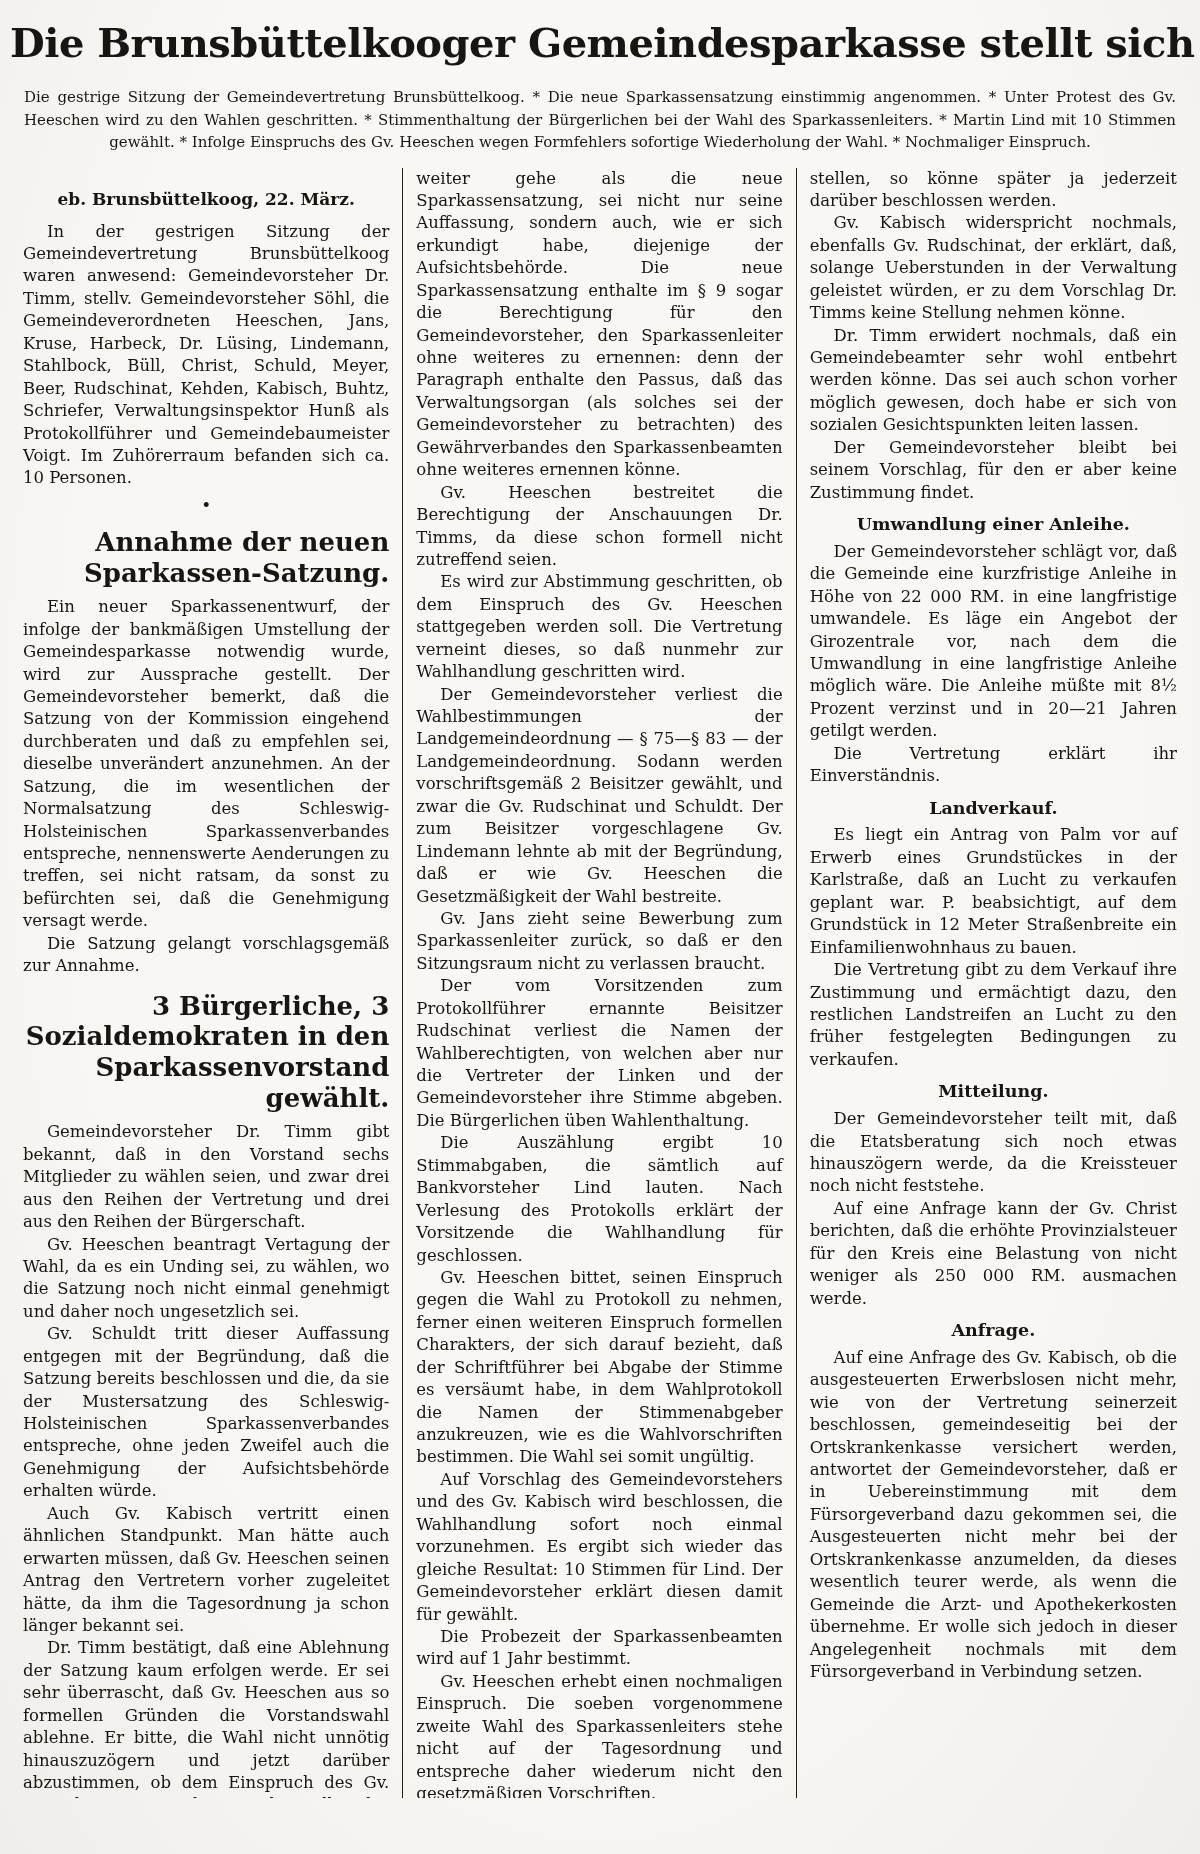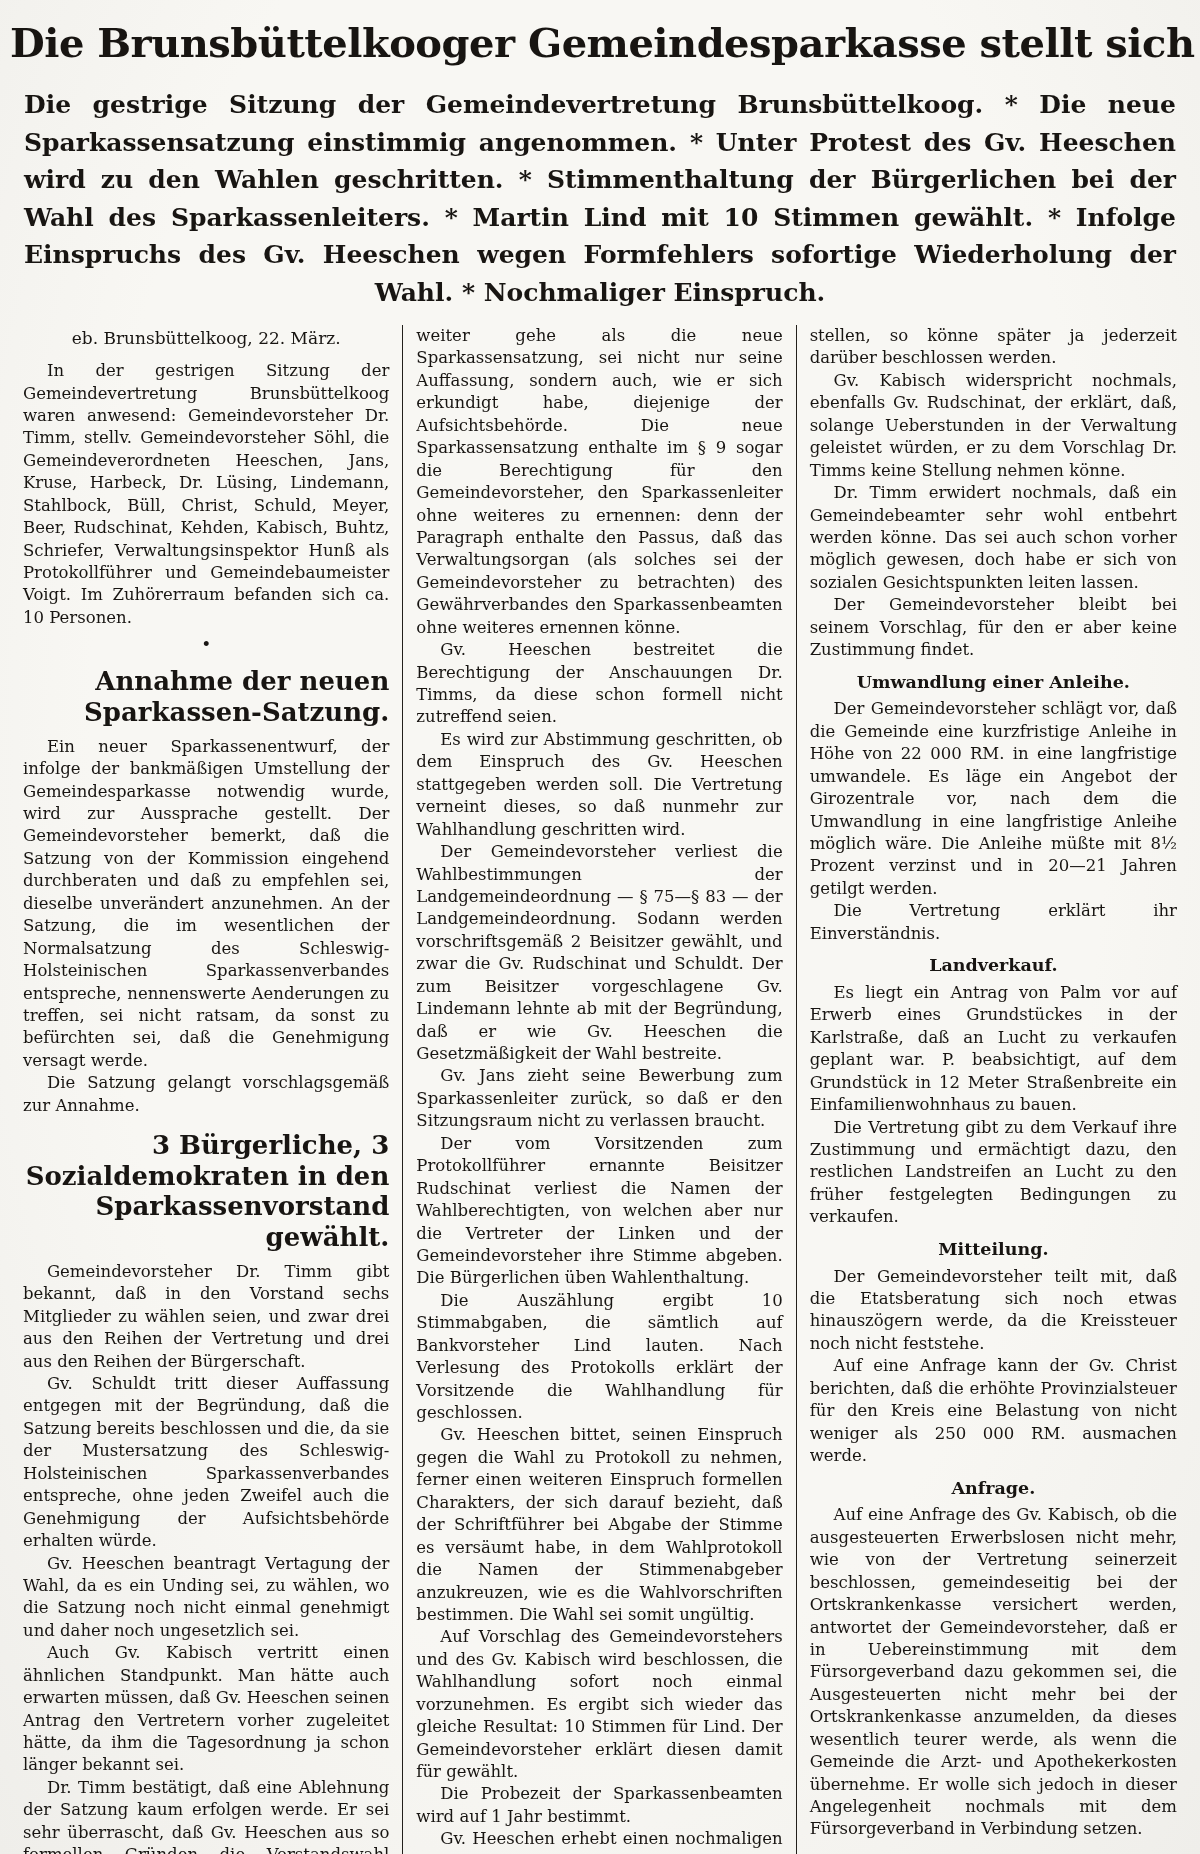--- a/index.html
+++ b/index.html
@@ -19,22 +19,22 @@
   #headline{
     text-align:center;
     font-size:40px;
     font-weight:bold;
     letter-spacing:-0.5px;
     white-space:nowrap;
     line-height:1.15;
     margin:6px 0 10px 0;
   }
   #subheadline{
-    font-size:25px;
-    font-weight:bold;
+    font-size:15px;
+    font-weight:normal;
     line-height:1.5;
     text-align:justify;
     text-align-last:center;
     margin:20px 14px 0 14px;
   }
   
   #cols{
     display:grid;
     grid-template-columns:1fr 1fr 1fr;
     margin-top:14px;
@@ -43,23 +43,23 @@
   .col{
     padding:0 13px;
     overflow:hidden;
     font-size:16.5px;
     line-height:1.36;
   }
   .col-rule{border-right:1.5px solid #23201c;}
   
   .dateline{
     text-align:center;
-    font-weight:normal;
+    font-weight:bold;
     font-size:17px;
-    margin:2px 0 10px 0;
+    margin:20px 0 10px 0;
   }
   .para{
     text-align:justify;
     text-indent:1.45em;
     margin:0;
   }
   .para.flush{text-indent:0;}
   .heading{
     font-weight:bold;
     text-align:right;
@@ -90,22 +90,22 @@
   <div id="cols">
     <div class="col col-rule">
         <div class="dateline">eb. Brunsbüttelkoog, 22. März.</div>
         <div class="para">In der gestrigen Sitzung der Gemeindevertretung Brunsbüttelkoog waren anwesend: Gemeindevorsteher Dr. Timm, stellv. Gemeindevorsteher Söhl, die Gemeindeverordneten Heeschen, Jans, Kruse, Harbeck, Dr. Lüsing, Lindemann, Stahlbock, Büll, Christ, Schuld, Meyer, Beer, Rudschinat, Kehden, Kabisch, Buhtz, Schriefer, Verwaltungsinspektor Hunß als Protokollführer und Gemeindebaumeister Voigt. Im Zuhörerraum befanden sich ca. 10 Personen.</div>
         <div class="dot-sep">•</div>
         <div class="heading">Annahme der neuen Sparkassen-Satzung.</div>
         <div class="para">Ein neuer Sparkassenentwurf, der infolge der bankmäßigen Umstellung der Gemeindesparkasse notwendig wurde, wird zur Aussprache gestellt. Der Gemeindevorsteher bemerkt, daß die Satzung von der Kommission eingehend durchberaten und daß zu empfehlen sei, dieselbe unverändert anzunehmen. An der Satzung, die im wesentlichen der Normalsatzung des Schleswig-Holsteinischen Sparkassenverbandes entspreche, nennenswerte Aenderungen zu treffen, sei nicht ratsam, da sonst zu befürchten sei, daß die Genehmigung versagt werde.</div>
         <div class="para">Die Satzung gelangt vorschlagsgemäß zur Annahme.</div>
         <div class="heading">3 Bürgerliche, 3 Sozialdemokraten in den Sparkassenvorstand gewählt.</div>
         <div class="para">Gemeindevorsteher Dr. Timm gibt bekannt, daß in den Vorstand sechs Mitglieder zu wählen seien, und zwar drei aus den Reihen der Vertretung und drei aus den Reihen der Bürgerschaft.</div>
+        <div class="para">Gv. Heeschen beantragt Vertagung der Wahl, da es ein Unding sei, zu wählen, wo die Satzung noch nicht einmal genehmigt und daher noch ungesetzlich sei.</div>
         <div class="para">Gv. Schuldt tritt dieser Auffassung entgegen mit der Begründung, daß die Satzung bereits beschlossen und die, da sie der Mustersatzung des Schleswig-Holsteinischen Sparkassenverbandes entspreche, ohne jeden Zweifel auch die Genehmigung der Aufsichtsbehörde erhalten würde.</div>
-        <div class="para">Gv. Heeschen beantragt Vertagung der Wahl, da es ein Unding sei, zu wählen, wo die Satzung noch nicht einmal genehmigt und daher noch ungesetzlich sei.</div>
         <div class="para">Auch Gv. Kabisch vertritt einen ähnlichen Standpunkt. Man hätte auch erwarten müssen, daß Gv. Heeschen seinen Antrag den Vertretern vorher zugeleitet hätte, da ihm die Tagesordnung ja schon länger bekannt sei.</div>
         <div class="para">Dr. Timm bestätigt, daß eine Ablehnung der Satzung kaum erfolgen werde. Er sei sehr überrascht, daß Gv. Heeschen aus so formellen Gründen die Vorstandswahl ablehne. Er bitte, die Wahl nicht unnötig hinauszuzögern und jetzt darüber abzustimmen, ob dem Einspruch des Gv. Heeschen stattgegeben werden solle oder nicht.</div>
       </div>
     <div class="col col-rule">
         <div class="para flush">weiter gehe als die neue Sparkassensatzung, sei nicht nur seine Auffassung, sondern auch, wie er sich erkundigt habe, diejenige der Aufsichtsbehörde. Die neue Sparkassensatzung enthalte im § 9 sogar die Berechtigung für den Gemeindevorsteher, den Sparkassenleiter ohne weiteres zu ernennen: denn der Paragraph enthalte den Passus, daß das Verwaltungsorgan (als solches sei der Gemeindevorsteher zu betrachten) des Gewährverbandes den Sparkassenbeamten ohne weiteres ernennen könne.</div>
         <div class="para">Gv. Heeschen bestreitet die Berechtigung der Anschauungen Dr. Timms, da diese schon formell nicht zutreffend seien.</div>
         <div class="para">Es wird zur Abstimmung geschritten, ob dem Einspruch des Gv. Heeschen stattgegeben werden soll. Die Vertretung verneint dieses, so daß nunmehr zur Wahlhandlung geschritten wird.</div>
         <div class="para">Der Gemeindevorsteher verliest die Wahlbestimmungen der Landgemeindeordnung — § 75—§ 83 — der Landgemeindeordnung. Sodann werden vorschriftsgemäß 2 Beisitzer gewählt, und zwar die Gv. Rudschinat und Schuldt. Der zum Beisitzer vorgeschlagene Gv. Lindemann lehnte ab mit der Begründung, daß er wie Gv. Heeschen die Gesetzmäßigkeit der Wahl bestreite.</div>
         <div class="para">Gv. Jans zieht seine Bewerbung zum Sparkassenleiter zurück, so daß er den Sitzungsraum nicht zu verlassen braucht.</div>
         <div class="para">Der vom Vorsitzenden zum Protokollführer ernannte Beisitzer Rudschinat verliest die Namen der Wahlberechtigten, von welchen aber nur die Vertreter der Linken und der Gemeindevorsteher ihre Stimme abgeben. Die Bürgerlichen üben Wahlenthaltung.</div>

